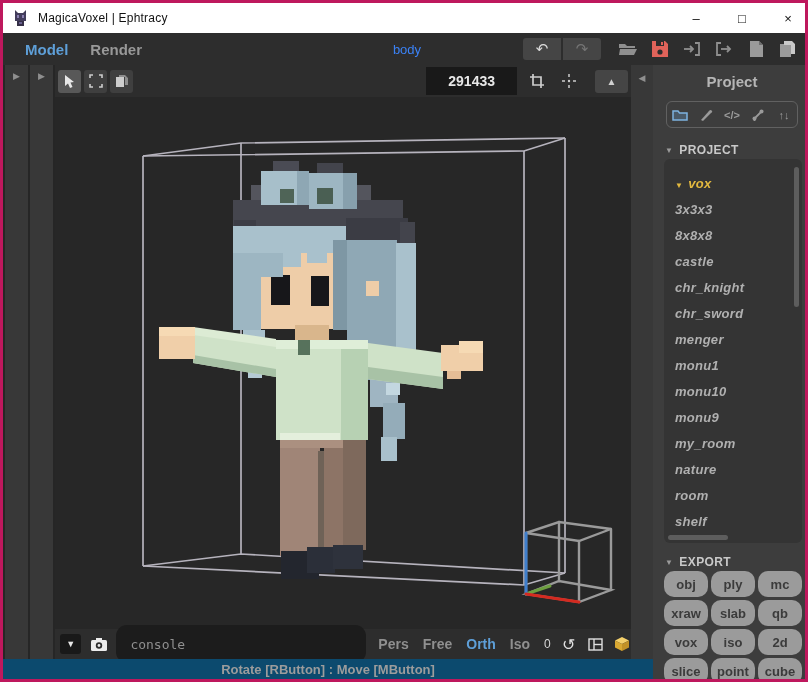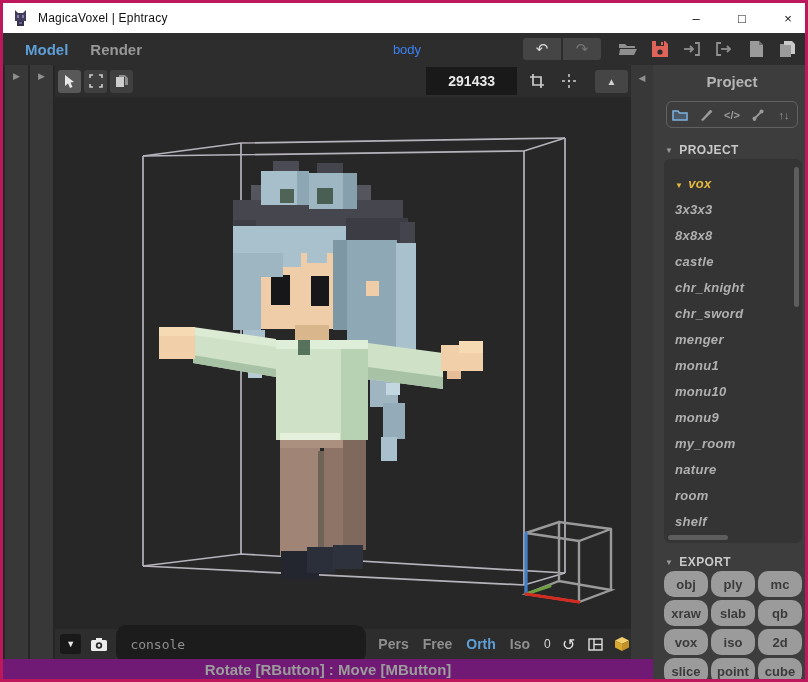--- a/index.html
+++ b/index.html
@@ -60,22 +60,22 @@
   .console-input::placeholder { color:#8f8f8f; }
   .view-modes { display:flex; align-items:center; gap:14px; margin-left:12px; }
   .view-mode { font-size:14px; font-weight:600; color:#8f8f8f; }
   .view-mode.active { color:#5e9fd8; }
   .rot-val { font-size:12px; color:#d8d8d8; margin-left:14px; }
   .bot-icon { width:20px; height:20px; display:flex; align-items:center; justify-content:center;
     margin-left:9px; color:#e0e0e0; font-size:16px; }
   
   .divider-strip { position:absolute; left:628px; top:0; width:22px; height:594px; background:#383838; }
   .divider-strip .tri { display:block; text-align:center; margin-top:8px; font-size:9px; color:#8f8f8f; }
-  .statusbar { position:absolute; left:0; top:594px; width:650px; height:20px; background:#701a75;
-    display:flex; align-items:center; justify-content:center; font-size:15px; font-weight:600; color:#9c9c9c; }
+  .statusbar { position:absolute; left:0; top:594px; width:650px; height:20px; background:#0c4a6e;
+    display:flex; align-items:center; justify-content:center; font-size:13px; font-weight:600; color:#9c9c9c; }
   .below-status { position:absolute; left:0; top:614px; width:650px; height:6px; background:#2b2b2b; }
   
   .right-panel { position:absolute; left:650px; top:0; width:158px; height:620px; background:#3d3d3d; }
   .panel-title { text-align:center; margin-top:8px; font-size:15px; font-weight:600; color:#b5b5b5; }
   .icon-group { position:absolute; left:13px; top:36px; width:132px; height:27px;
     border:1px solid #616161; border-radius:6px; display:flex; align-items:center; justify-content:space-around; }
   .pi { display:flex; align-items:center; justify-content:center; width:20px; height:20px;
     color:#9a9a9a; font-size:11px; font-weight:bold; }
   .section-head { position:absolute; left:12px; display:flex; align-items:center; gap:6px;
     font-size:12px; font-weight:bold; color:#c9c9c9; letter-spacing:.4px; }

